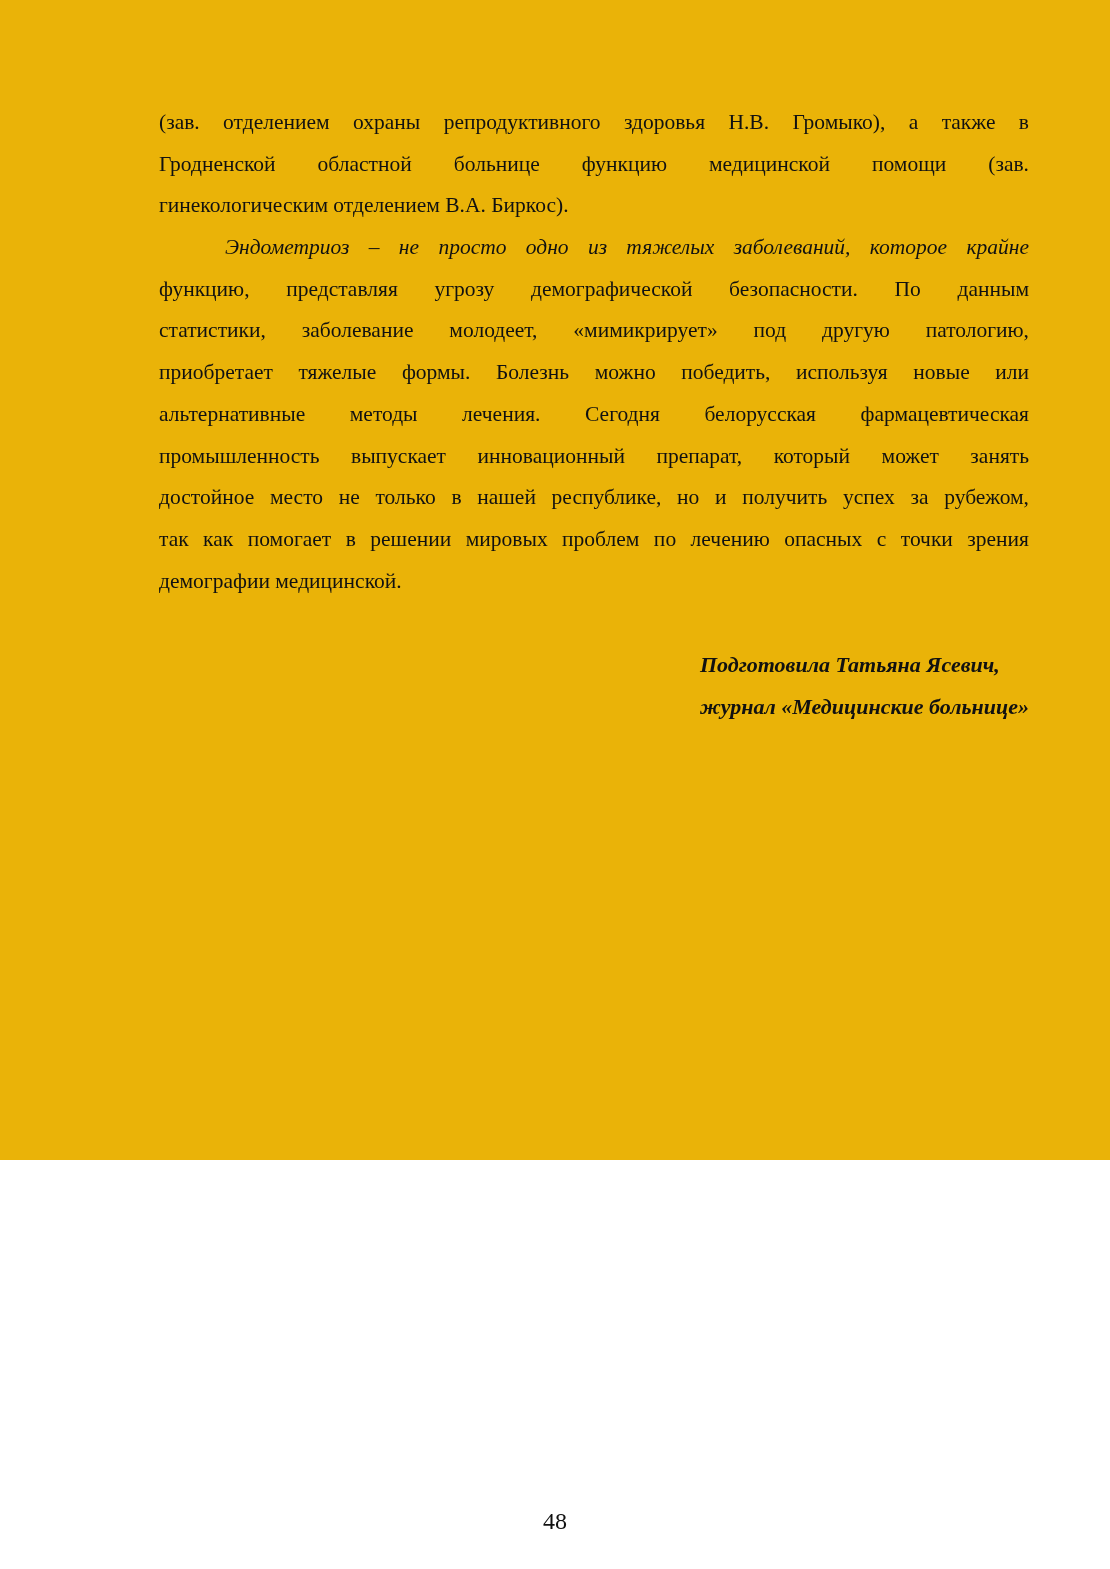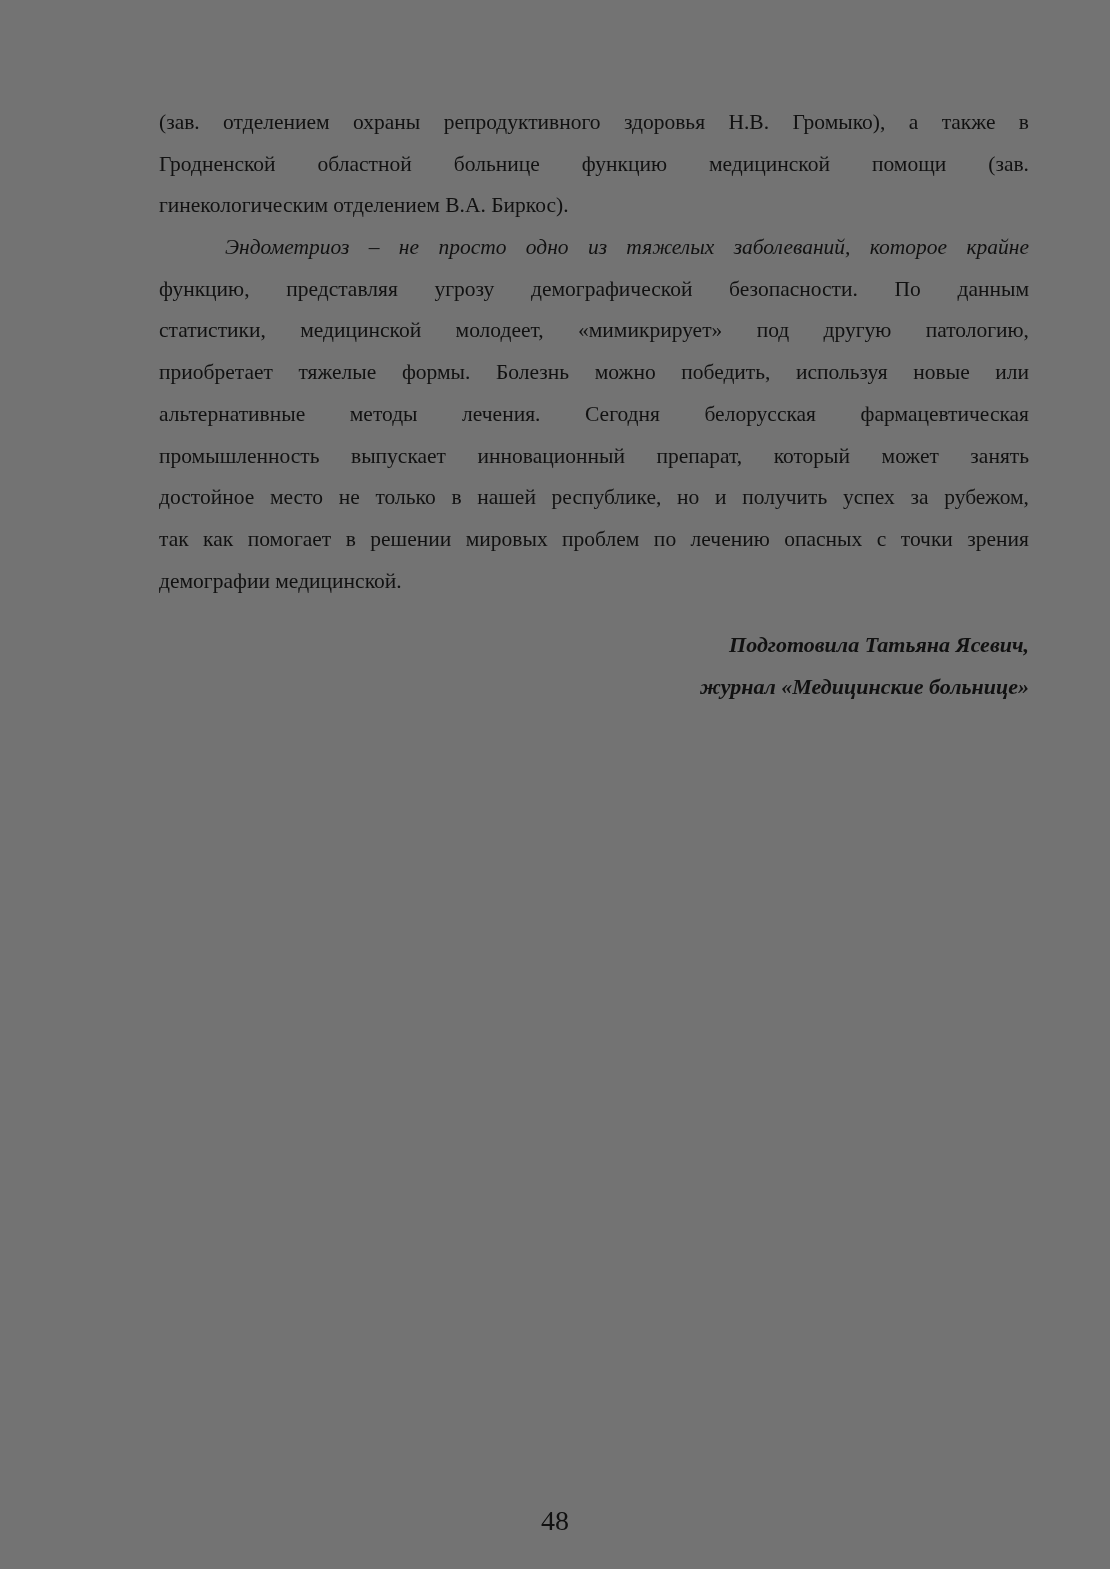--- a/index.html
+++ b/index.html
@@ -13,22 +13,22 @@
       position: relative;
       overflow: hidden;
       font-family: "Liberation Serif", "DejaVu Serif", serif;
       color: #111111;
     }
     .page {
       position: absolute;
       left: 0;
       top: 0;
       width: 1110px;
-      height: 1569px;
-      background: #737373;
+      height: 1160px;
+      background: #eab308;
     }
     .text-block {
       position: absolute;
       left: 159px;
       top: 102px;
       width: 870px;
     }
     .para {
       margin: 0;
       font-size: 21.5px;
@@ -44,56 +44,56 @@
       white-space: nowrap;
       height: 41.7px;
       overflow: visible;
     }
     .line.last {
       text-align-last: left;
     }
     .signature {
       position: absolute;
       right: 81px;
-      top: 624px;
-      text-align: right;
+      top: 644px;
+      text-align: left;
       font-size: 22px;
       line-height: 41.7px;
       font-weight: bold;
       font-style: italic;
     }
     .signature span {
       display: block;
     }
     .page-number {
       position: absolute;
       left: 0;
       width: 1110px;
       top: 1509px;
       text-align: center;
-      font-size: 28px;
+      font-size: 24px;
       line-height: 24px;
     }
   </style>
 </head>
 <body>
 
 <div class="page">
   <div class="text-block">
 
     <p class="para">
       <span class="line">(зав. отделением охраны репродуктивного здоровья Н.В. Громыко), а также в</span>
       <span class="line">Гродненской областной больнице функцию медицинской помощи (зав.</span>
       <span class="line last">гинекологическим отделением В.А. Биркос).</span>
     </p>
 
     <p class="para">
       <span class="line" style="padding-left:66px;font-style:italic;">Эндометриоз – не просто одно из тяжелых заболеваний, которое крайне</span>
       <span class="line">функцию, представляя угрозу демографической безопасности. По данным</span>
-      <span class="line">статистики, медицинской молодеет, «мимикрирует» под другую патологию,</span>
+      <span class="line">статистики, заболевание молодеет, «мимикрирует» под другую патологию,</span>
       <span class="line">приобретает тяжелые формы. Болезнь можно победить, используя новые или</span>
       <span class="line">альтернативные методы лечения. Сегодня белорусская фармацевтическая</span>
       <span class="line">промышленность выпускает инновационный препарат, который может занять</span>
       <span class="line">достойное место не только в нашей республике, но и получить успех за рубежом,</span>
       <span class="line">так как помогает в решении мировых проблем по лечению опасных с точки зрения</span>
       <span class="line last">демографии медицинской.</span>
     </p>
   </div>
 
   <div class="signature">

